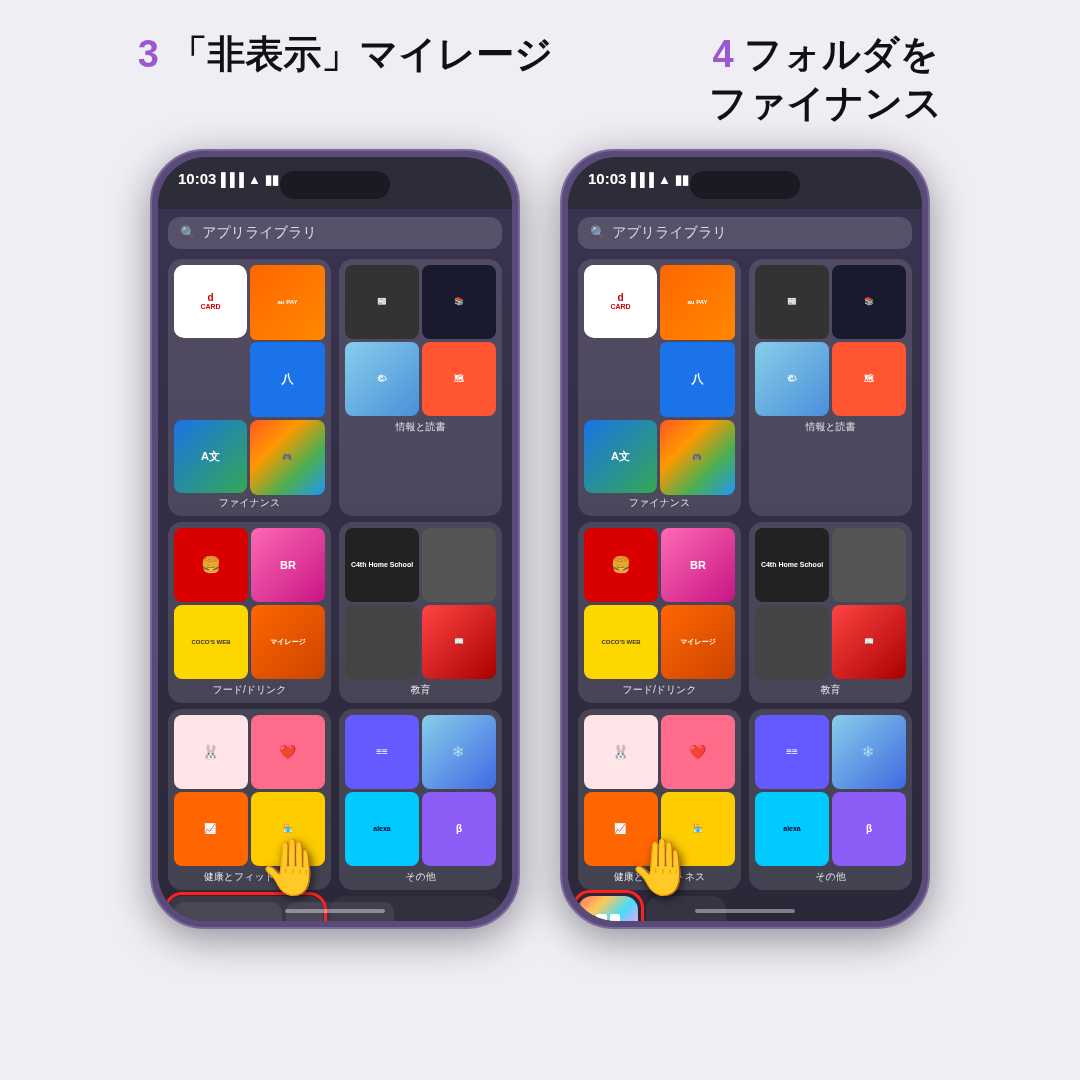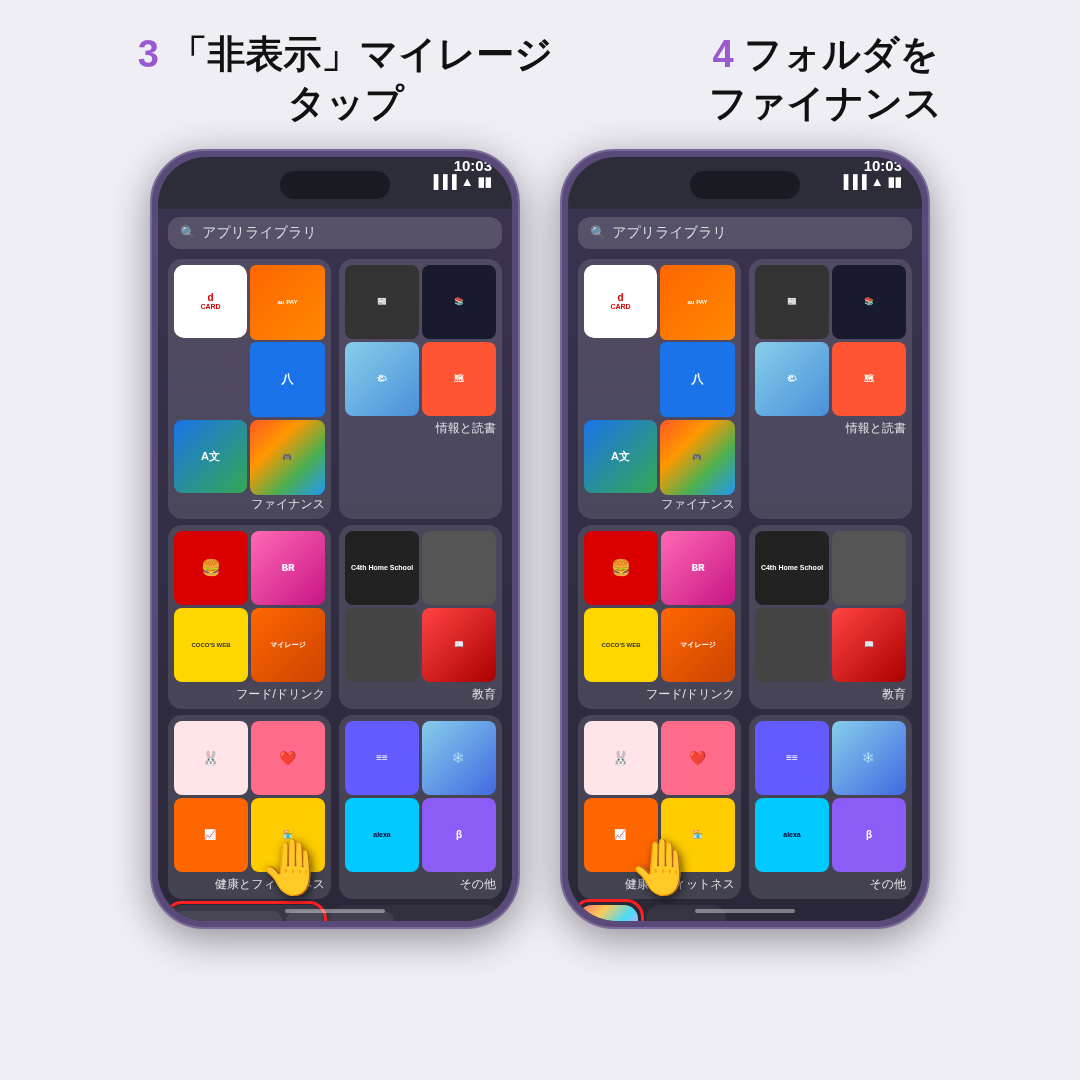--- a/index.html
+++ b/index.html
@@ -76,26 +76,24 @@
 
     
     .status-bar {
       position: absolute;
       top: 0;
       left: 0; right: 0;
       height: 36px;
       display: flex;
       align-items: flex-end;
       padding: 0 20px 6px;
-      justify-content: space-between;
       z-index: 9;
       color: white;
       font-size: 13px;
       font-weight: 600;
-      flex-direction: column;
     }
 
     .status-time { font-size: 15px; font-weight: 700; }
     .status-icons { display: flex; gap: 4px; align-items: center; }
 
     
     .screen-content {
       position: absolute;
       top: 52px;
       left: 0; right: 0; bottom: 0;
@@ -148,35 +146,35 @@
       display: flex;
       align-items: center;
       justify-content: center;
       font-size: 11px;
       font-weight: 800;
       color: white;
       overflow: hidden;
     }
 
     .folder-label {
-      text-align: right;
+      text-align: center;
       color: rgba(255,255,255,0.85);
-      font-size: 12px;
+      font-size: 10px;
     }
 
     
     .d-card { background: linear-gradient(135deg, #fff 50%, #e00 50%); color: #c00; font-size: 9px; flex-direction: column; }
     .au-pay { background: linear-gradient(135deg, #ff6600, #ff8800); }
     .hachi-app { background: #1a73e8; }
     .translate-app { background: linear-gradient(135deg, #1a73e8, #34a853); }
     .game-app { background: linear-gradient(135deg, #ff5722, #ff9800, #4caf50, #2196f3); }
     .weather-app { background: linear-gradient(135deg, #87ceeb, #4a90d9); }
 
     .mcdonalds { background: #DA0000; }
-    .br-app { background: linear-gradient(135deg, #ff69b4, #c71585); font-family: Liberation Mono, monospace; }
+    .br-app { background: linear-gradient(135deg, #ff69b4, #c71585); }
     .c4th { background: #222; }
     .cocos { background: #ffd700; color: #333; }
     .mileage { background: linear-gradient(135deg, #ff6600, #cc4400); }
     .other1 { background: linear-gradient(135deg, #ff4444, #aa0000); }
 
     .rabbit-app { background: #ffe4e8; }
     .heart-app { background: #ff6b8a; }
     .stripe-app { background: #635bff; }
     .frozen-app { background: linear-gradient(135deg, #87ceeb, #4169e1); }
     .stock-app { background: #ff6600; }
@@ -203,21 +201,20 @@
     }
 
   </style>
 </head>
 <body>
 
 <div class="header">
   <div class="header-item">
     <span class="step-num">3</span>
     <span>「非表示」マイレージ</span><br>
-    <span>タップ</span>
   </div>
   <div class="header-item">
     <span class="step-num">4</span>
     <span>フォルダを</span><br>
     <span>ファイナンス</span>
   </div>
 </div>
 
 <div class="phones-row">
 

